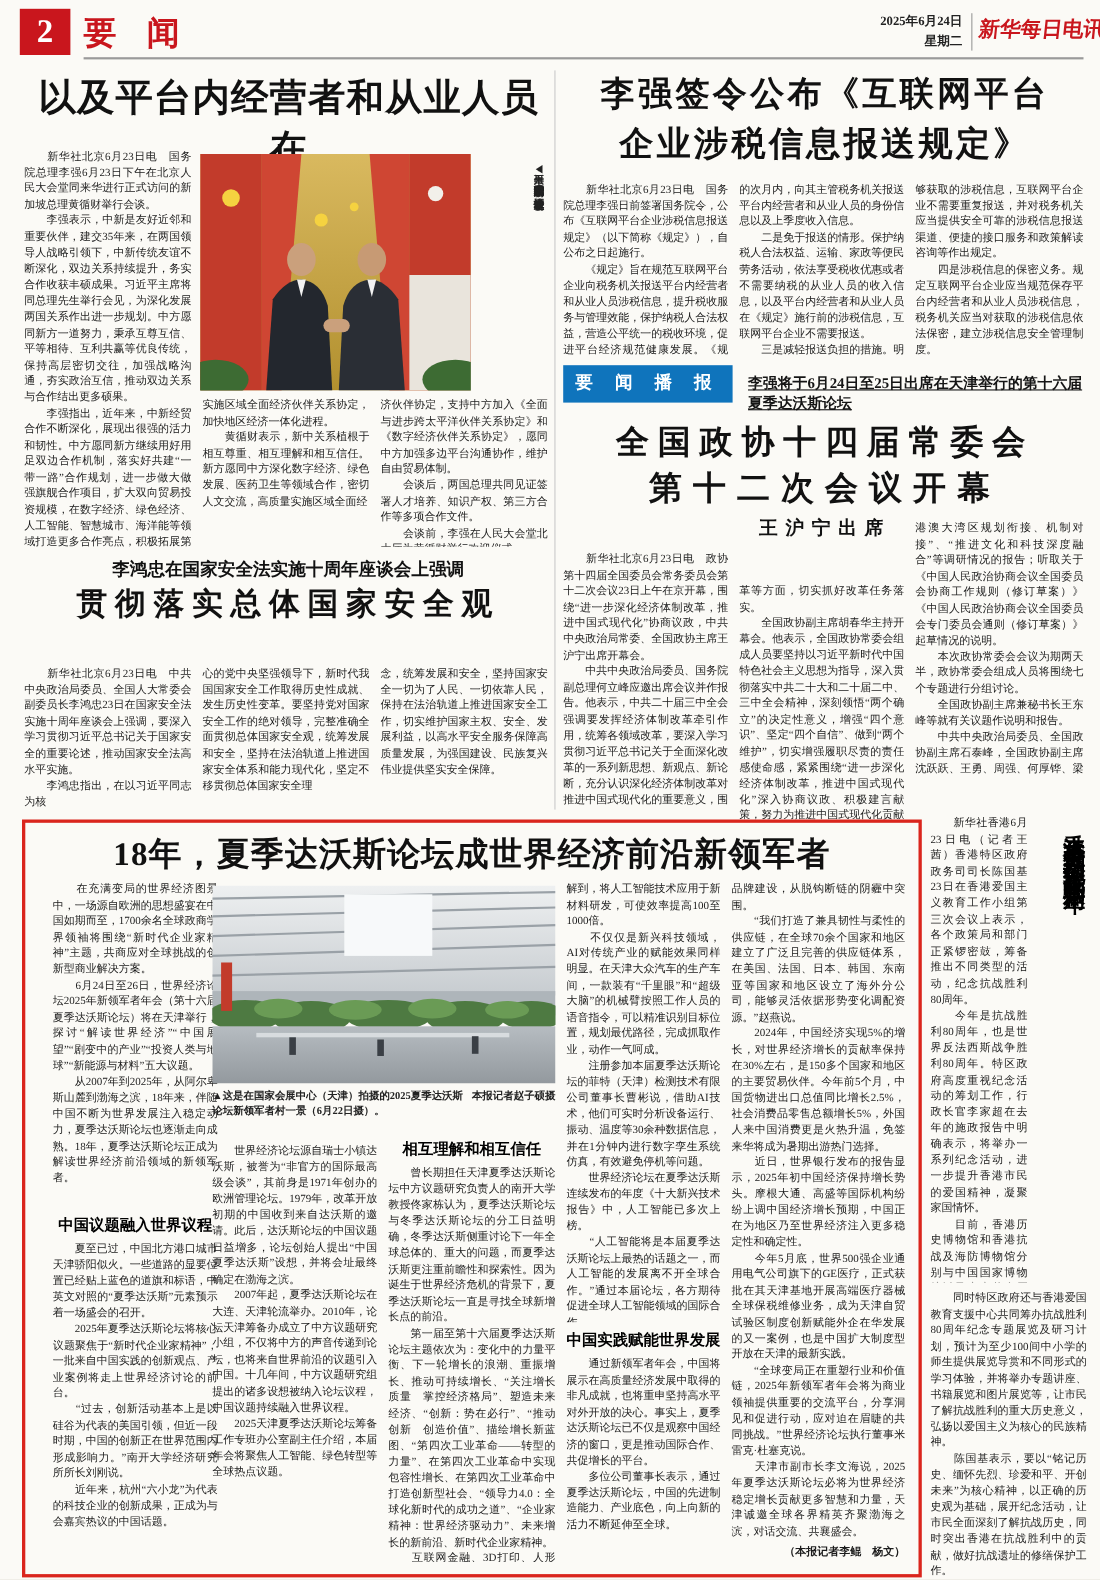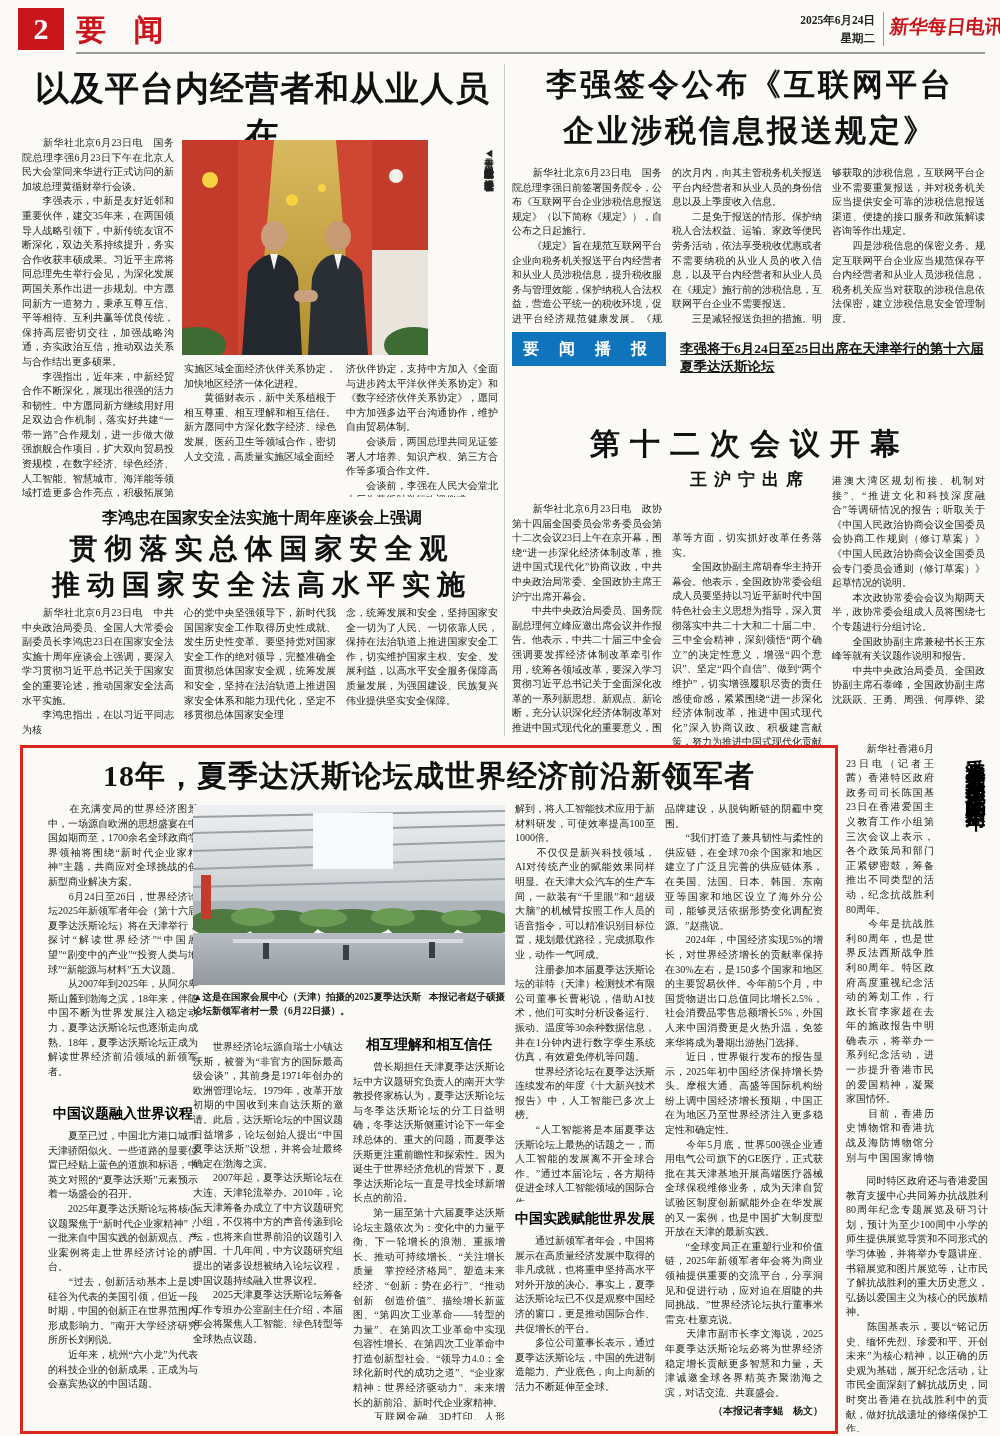--- a/index.html
+++ b/index.html
@@ -95,21 +95,20 @@
 　　李强指出，近年来，中新经贸合作不断深化，展现出很强的活力和韧性。中方愿同新方继续用好用足双边合作机制，落实好共建“一带一路”合作规划，进一步做大做强旗舰合作项目，扩大双向贸易投资规模，在数字经济、绿色经济、人工智能、智慧城市、海洋能等领域打造更多合作亮点，积极拓展第三方市场合作。双方要办好庆祝建交35周年系列活动，用好互免签证“红利”，加强教育、文化、旅游、媒体等人文交流。中方愿同包括新加坡在内的东盟国家一道，推动如期签署并实施中国-东盟自由贸易区3.0版升级议定书，高质量</div>
   <div class="abs bt" style="left:184px;top:362px;width:152px;height:135px;">实施区域全面经济伙伴关系协定，加快地区经济一体化进程。
 　　黄循财表示，新中关系植根于相互尊重、相互理解和相互信任。新方愿同中方深化数字经济、绿色发展、医药卫生等领域合作，密切人文交流，高质量实施区域全面经</div>
   <div class="abs bt" style="left:346px;top:362px;width:152px;height:135px;">济伙伴协定，支持中方加入《全面与进步跨太平洋伙伴关系协定》和《数字经济伙伴关系协定》，愿同中方加强多边平台沟通协作，维护自由贸易体制。
 　　会谈后，两国总理共同见证签署人才培养、知识产权、第三方合作等多项合作文件。
 　　会谈前，李强在人民大会堂北大厅为黄循财举行欢迎仪式。
 　　吴政隆参加上述活动。</div>
 
   <div class="abs kicker" style="left:22px;top:508px;width:480px;font-size:16px;">李鸿忠在国家安全法实施十周年座谈会上强调</div>
   <div class="abs hl" style="left:22px;top:530px;width:480px;font-size:28px;letter-spacing:7px;">贯彻落实总体国家安全观</div>
-  <div class="abs hl" style="left:22px;top:566px;width:480px;font-size:28px;letter-spacing:7px;">推动国家安全法高水平实施</div>
   <div class="abs bt" style="left:22px;top:606px;width:152px;height:132px;">　　新华社北京6月23日电　中共中央政治局委员、全国人大常委会副委员长李鸿忠23日在国家安全法实施十周年座谈会上强调，要深入学习贯彻习近平总书记关于国家安全的重要论述，推动国家安全法高水平实施。
 　　李鸿忠指出，在以习近平同志为核</div>
   <div class="abs bt" style="left:346px;top:606px;width:152px;height:132px;">念，统筹发展和安全，坚持国家安全一切为了人民、一切依靠人民，保持在法治轨道上推进国家安全工作，切实维护国家主权、安全、发展利益，以高水平安全服务保障高质量发展，为强国建设、民族复兴伟业提供坚实安全保障。</div>
   <div class="abs bt" style="left:184px;top:606px;width:152px;height:132px;">心的党中央坚强领导下，新时代我国国家安全工作取得历史性成就、发生历史性变革。要坚持党对国家安全工作的绝对领导，完整准确全面贯彻总体国家安全观，统筹发展和安全，坚持在法治轨道上推进国家安全体系和能力现代化，坚定不移贯彻总体国家安全理</div>
 
   <div class="abs vrule" style="left:504px;top:64px;height:672px;"></div>
 
   <div class="abs hl" style="left:512px;top:64px;width:476px;font-size:31px;letter-spacing:3px;">李强签令公布《互联网平台</div>
   <div class="abs hl" style="left:512px;top:110px;width:476px;font-size:31px;letter-spacing:3px;">企业涉税信息报送规定》</div>
   <div class="abs bt" style="left:512px;top:166px;width:150px;height:158px;">　　新华社北京6月23日电　国务院总理李强日前签署国务院令，公布《互联网平台企业涉税信息报送规定》（以下简称《规定》），自公布之日起施行。
@@ -118,20 +117,21 @@
   <div class="abs bt" style="left:672px;top:166px;width:150px;height:158px;">的次月内，向其主管税务机关报送平台内经营者和从业人员的身份信息以及上季度收入信息。
 　　二是免于报送的情形。保护纳税人合法权益、运输、家政等便民劳务活动，依法享受税收优惠或者不需要纳税的从业人员的收入信息，以及平台内经营者和从业人员在《规定》施行前的涉税信息，互联网平台企业不需要报送。
 　　三是减轻报送负担的措施。明确扣缴申报、代办申报时已经填报的涉税信息以及通过政府部门信息共享能</div>
   <div class="abs bt" style="left:832px;top:166px;width:153px;height:158px;">够获取的涉税信息，互联网平台企业不需要重复报送，并对税务机关应当提供安全可靠的涉税信息报送渠道、便捷的接口服务和政策解读咨询等作出规定。
 　　四是涉税信息的保密义务。规定互联网平台企业应当规范保存平台内经营者和从业人员涉税信息，税务机关应当对获取的涉税信息依法保密，建立涉税信息安全管理制度。
 　　此外，针对不同违法情形规定了相应的法律责任。</div>
 
   <div class="abs brieflabel" style="left:512px;top:332px;width:154px;height:34px;font-size:16px;line-height:34px;">要 闻 播 报</div>
   <div class="abs brieftext" style="left:680px;top:340px;width:305px;text-decoration:underline;">李强将于6月24日至25日出席在天津举行的第十六届夏季达沃斯论坛</div>
 
+  <div class="abs hl" style="left:512px;top:382px;width:476px;font-size:30px;letter-spacing:8px;">全国政协十四届常委会</div>
   <div class="abs hl" style="left:512px;top:424px;width:476px;font-size:30px;letter-spacing:10px;">第十二次会议开幕</div>
   <div class="abs hl" style="left:512px;top:468px;width:476px;font-size:17px;font-weight:700;letter-spacing:7px;">王沪宁出席</div>
   <div class="abs bt" style="left:512px;top:502px;width:150px;height:234px;">　　新华社北京6月23日电　政协第十四届全国委员会常务委员会第十二次会议23日上午在京开幕，围绕“进一步深化经济体制改革，推进中国式现代化”协商议政，中共中央政治局常委、全国政协主席王沪宁出席开幕会。
 　　中共中央政治局委员、国务院副总理何立峰应邀出席会议并作报告。他表示，中共二十届三中全会强调要发挥经济体制改革牵引作用，统筹各领域改革，要深入学习贯彻习近平总书记关于全面深化改革的一系列新思想、新观点、新论断，充分认识深化经济体制改革对推进中国式现代化的重要意义，围绕构建高水平社会主义市场经济体制、健全推动经济高质量发展体制机制、构建支持全面创新体制机制、健全宏观经济治理体系、完善高水平对外开放体制机制、深化生态文明体制改</div>
   <div class="abs bt" style="left:672px;top:531px;width:150px;height:234px;">革等方面，切实抓好改革任务落实。
 　　全国政协副主席胡春华主持开幕会。他表示，全国政协常委会组成人员要坚持以习近平新时代中国特色社会主义思想为指导，深入贯彻落实中共二十大和二十届二中、三中全会精神，深刻领悟“两个确立”的决定性意义，增强“四个意识”、坚定“四个自信”、做到“两个维护”，切实增强履职尽责的责任感使命感，紧紧围绕“进一步深化经济体制改革，推进中国式现代化”深入协商议政、积极建言献策，努力为推进中国式现代化贡献智慧和力量。
 　　开幕会听取全国政协有关专门委员会关于开展“加强重点水利基础设施建设，确保粮食等重要农产品稳定安全供给”、“完善促进生育支持政策”、“推动人工智能更好服务‘四个面向’”、“强化粤</div>
   <div class="abs bt" style="left:832px;top:474px;width:153px;height:234px;">港澳大湾区规划衔接、机制对接”、“推进文化和科技深度融合”等调研情况的报告；听取关于《中国人民政治协商会议全国委员会协商工作规则（修订草案）》《中国人民政治协商会议全国委员会专门委员会通则（修订草案）》起草情况的说明。
 　　本次政协常委会会议为期两天半，政协常委会组成人员将围绕七个专题进行分组讨论。
 　　全国政协副主席兼秘书长王东峰等就有关议题作说明和报告。

